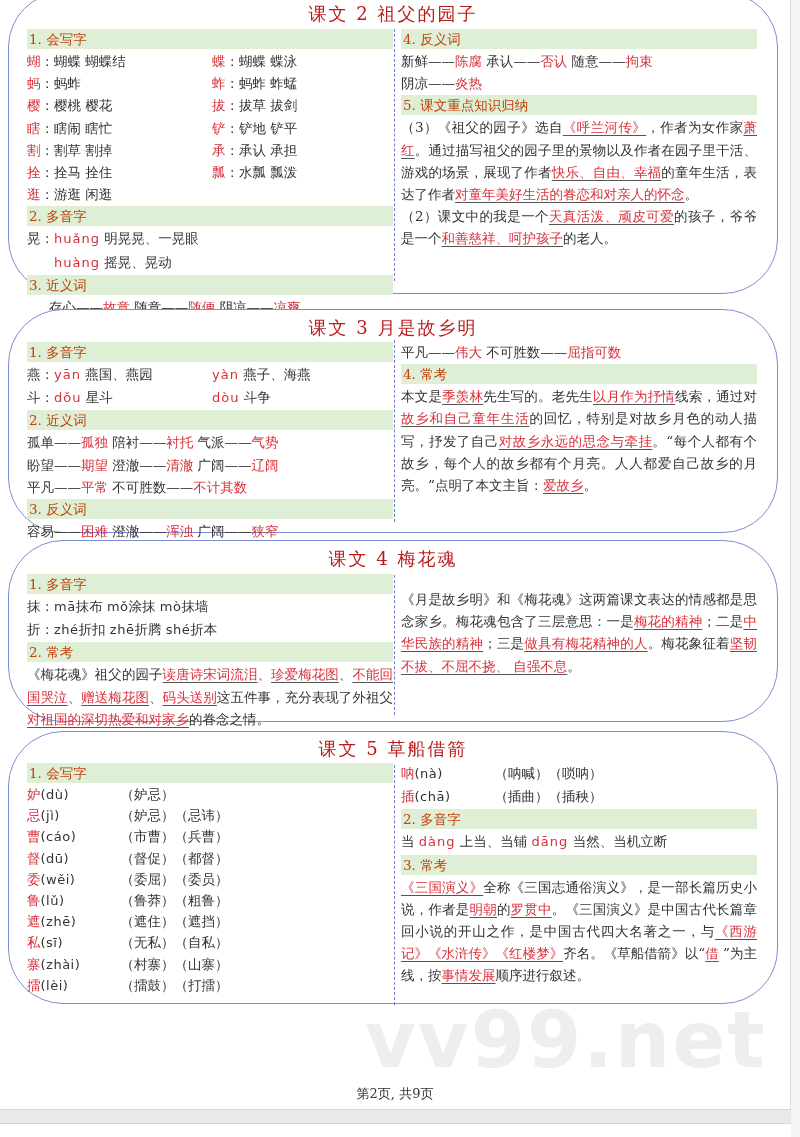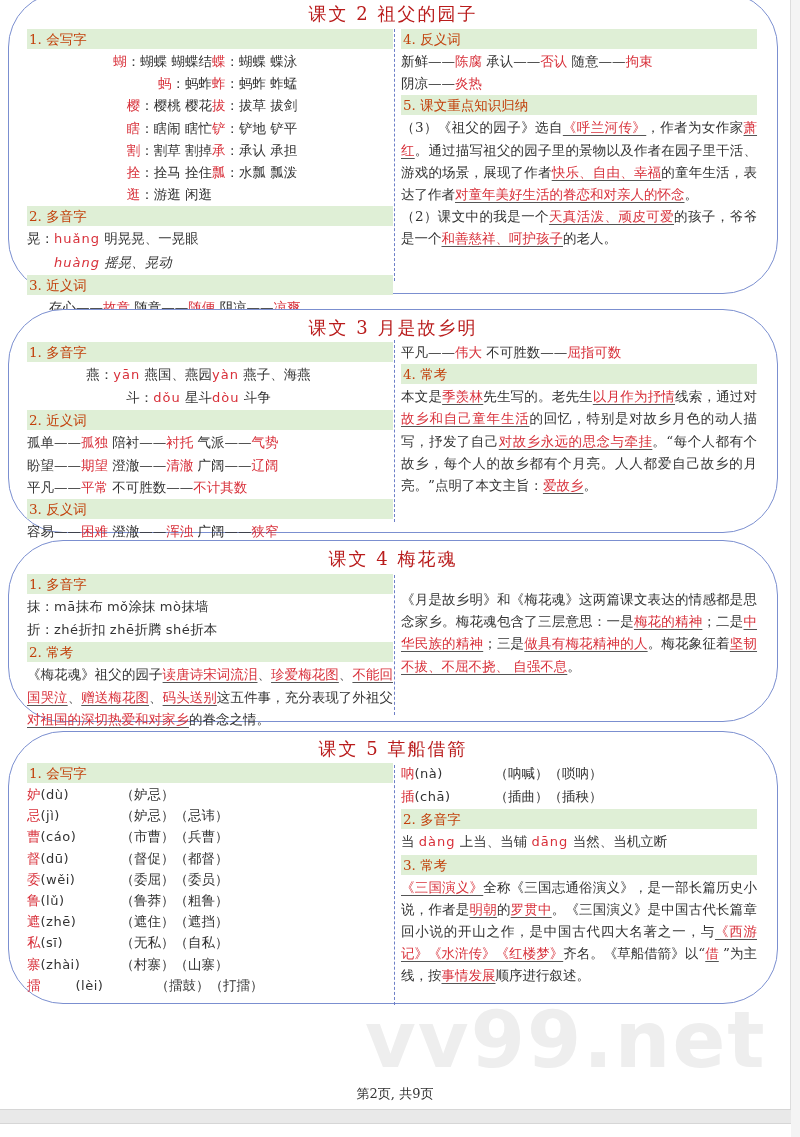--- a/index.html
+++ b/index.html
@@ -37,21 +37,21 @@
     position: absolute; left: 385px; width: 0; border-left: 1.5px dashed #6d7fc7;
   }
   .hdr {
     background: #dfefd6; padding-left: 2px; color: #c2410c; height: 20px; line-height: 20px; margin: 1px 0;
   }
   .r { color: #d8303a; }
   .u { color: #d8303a; text-decoration: underline; text-decoration-color: #555; text-underline-offset: 3px; }
   .py { color: #d8303a; font-family: "DejaVu Sans", sans-serif; font-size: 13px; letter-spacing: 1px; }
   .pyk { font-family: "DejaVu Sans", sans-serif; font-size: 13px; letter-spacing: 0.5px; }
   .row2 { display: flex; }
-  .row2 > span:first-child { width: 185px; display: inline-block; text-align: right; }
+  .row2 > span:first-child { width: 185px; display: inline-block; }
   .p { text-align: justify; }
   .footer {
     position: absolute; top: 1085px; left: 0; width: 790px; text-align: center;
     font-size: 13px; color: #333;
   }
   .watermark {
     position: absolute; left: 365px; top: 995px; font-family: "DejaVu Sans", sans-serif;
     font-weight: bold; font-size: 78px; color: #eeeeee; letter-spacing: 2px;
   }
 </style>
@@ -93,21 +93,21 @@
           <div class="row2">
             <span><span class="r">逛</span><span>：游逛  闲逛</span></span>
             <span></span>
           </div>
         </div>
       <div class="hdr">2. 多音字</div>
       <div>
         <span>晃：</span><span class="py">huǎng</span>
         <span>明晃晃、一晃眼</span>
       </div>
-      <div style="padding-left:27px;font-style:italic;">
+      <div style="padding-left:27px;">
         <span class="py">huàng</span>
         <span>摇晃、晃动</span>
       </div>
       <div class="hdr">3. 近义词</div>
       <div id="l2-syn" style="padding-left:22px;"><span>存心——</span><span class="r">故意</span><span> </span><span>随意——</span><span class="r">随便</span><span> </span><span>阴凉——</span><span class="r">凉爽</span></div>
     </div>
     <div class="col right" style="top:35px;">
       <div class="hdr">4. 反义词</div>
       <div id="l2-ant">
           <div><span>新鲜——</span><span class="r">陈腐</span><span>   </span><span>承认——</span><span class="r">否认</span><span>   </span><span>随意——</span><span class="r">拘束</span></div>
@@ -178,21 +178,21 @@
       <div id="l5-write">
           <div><span class="r">妒</span><span class="pyk" style="display: inline-block; width: 80px;">(dù)</span><span>（妒忌）</span></div>
           <div><span class="r">忌</span><span class="pyk" style="display: inline-block; width: 80px;">(jì)</span><span>（妒忌）</span><span>（忌讳）</span></div>
           <div><span class="r">曹</span><span class="pyk" style="display: inline-block; width: 80px;">(cáo)</span><span>（市曹）</span><span>（兵曹）</span></div>
           <div><span class="r">督</span><span class="pyk" style="display: inline-block; width: 80px;">(dū)</span><span>（督促）</span><span>（都督）</span></div>
           <div><span class="r">委</span><span class="pyk" style="display: inline-block; width: 80px;">(wěi)</span><span>（委屈）</span><span>（委员）</span></div>
           <div><span class="r">鲁</span><span class="pyk" style="display: inline-block; width: 80px;">(lǔ)</span><span>（鲁莽）</span><span>（粗鲁）</span></div>
           <div><span class="r">遮</span><span class="pyk" style="display: inline-block; width: 80px;">(zhē)</span><span>（遮住）</span><span>（遮挡）</span></div>
           <div><span class="r">私</span><span class="pyk" style="display: inline-block; width: 80px;">(sī)</span><span>（无私）</span><span>（自私）</span></div>
           <div><span class="r">寨</span><span class="pyk" style="display: inline-block; width: 80px;">(zhài)</span><span>（村寨）</span><span>（山寨）</span></div>
-          <div><span class="r">擂</span><span class="pyk" style="display: inline-block; width: 80px; padding-left: 35px;">(lèi)</span><span>（擂鼓）</span><span>（打擂）</span></div>
+          <div><span class="r">擂</span><span class="pyk" style="display: inline-block; width: 80px;">(lèi)</span><span>（擂鼓）</span><span>（打擂）</span></div>
         </div>
     </div>
     <div class="col right" style="top:30px;">
       <div id="l5-write2">
           <div><span class="r">呐</span><span class="pyk" style="display: inline-block; width: 80px;">(nà)</span><span>（呐喊）</span><span>（唢呐）</span></div>
           <div><span class="r">插</span><span class="pyk" style="display: inline-block; width: 80px;">(chā)</span><span>（插曲）</span><span>（插秧）</span></div>
         </div>
       <div class="hdr">2. 多音字</div>
       <div>
         <span>当</span>

